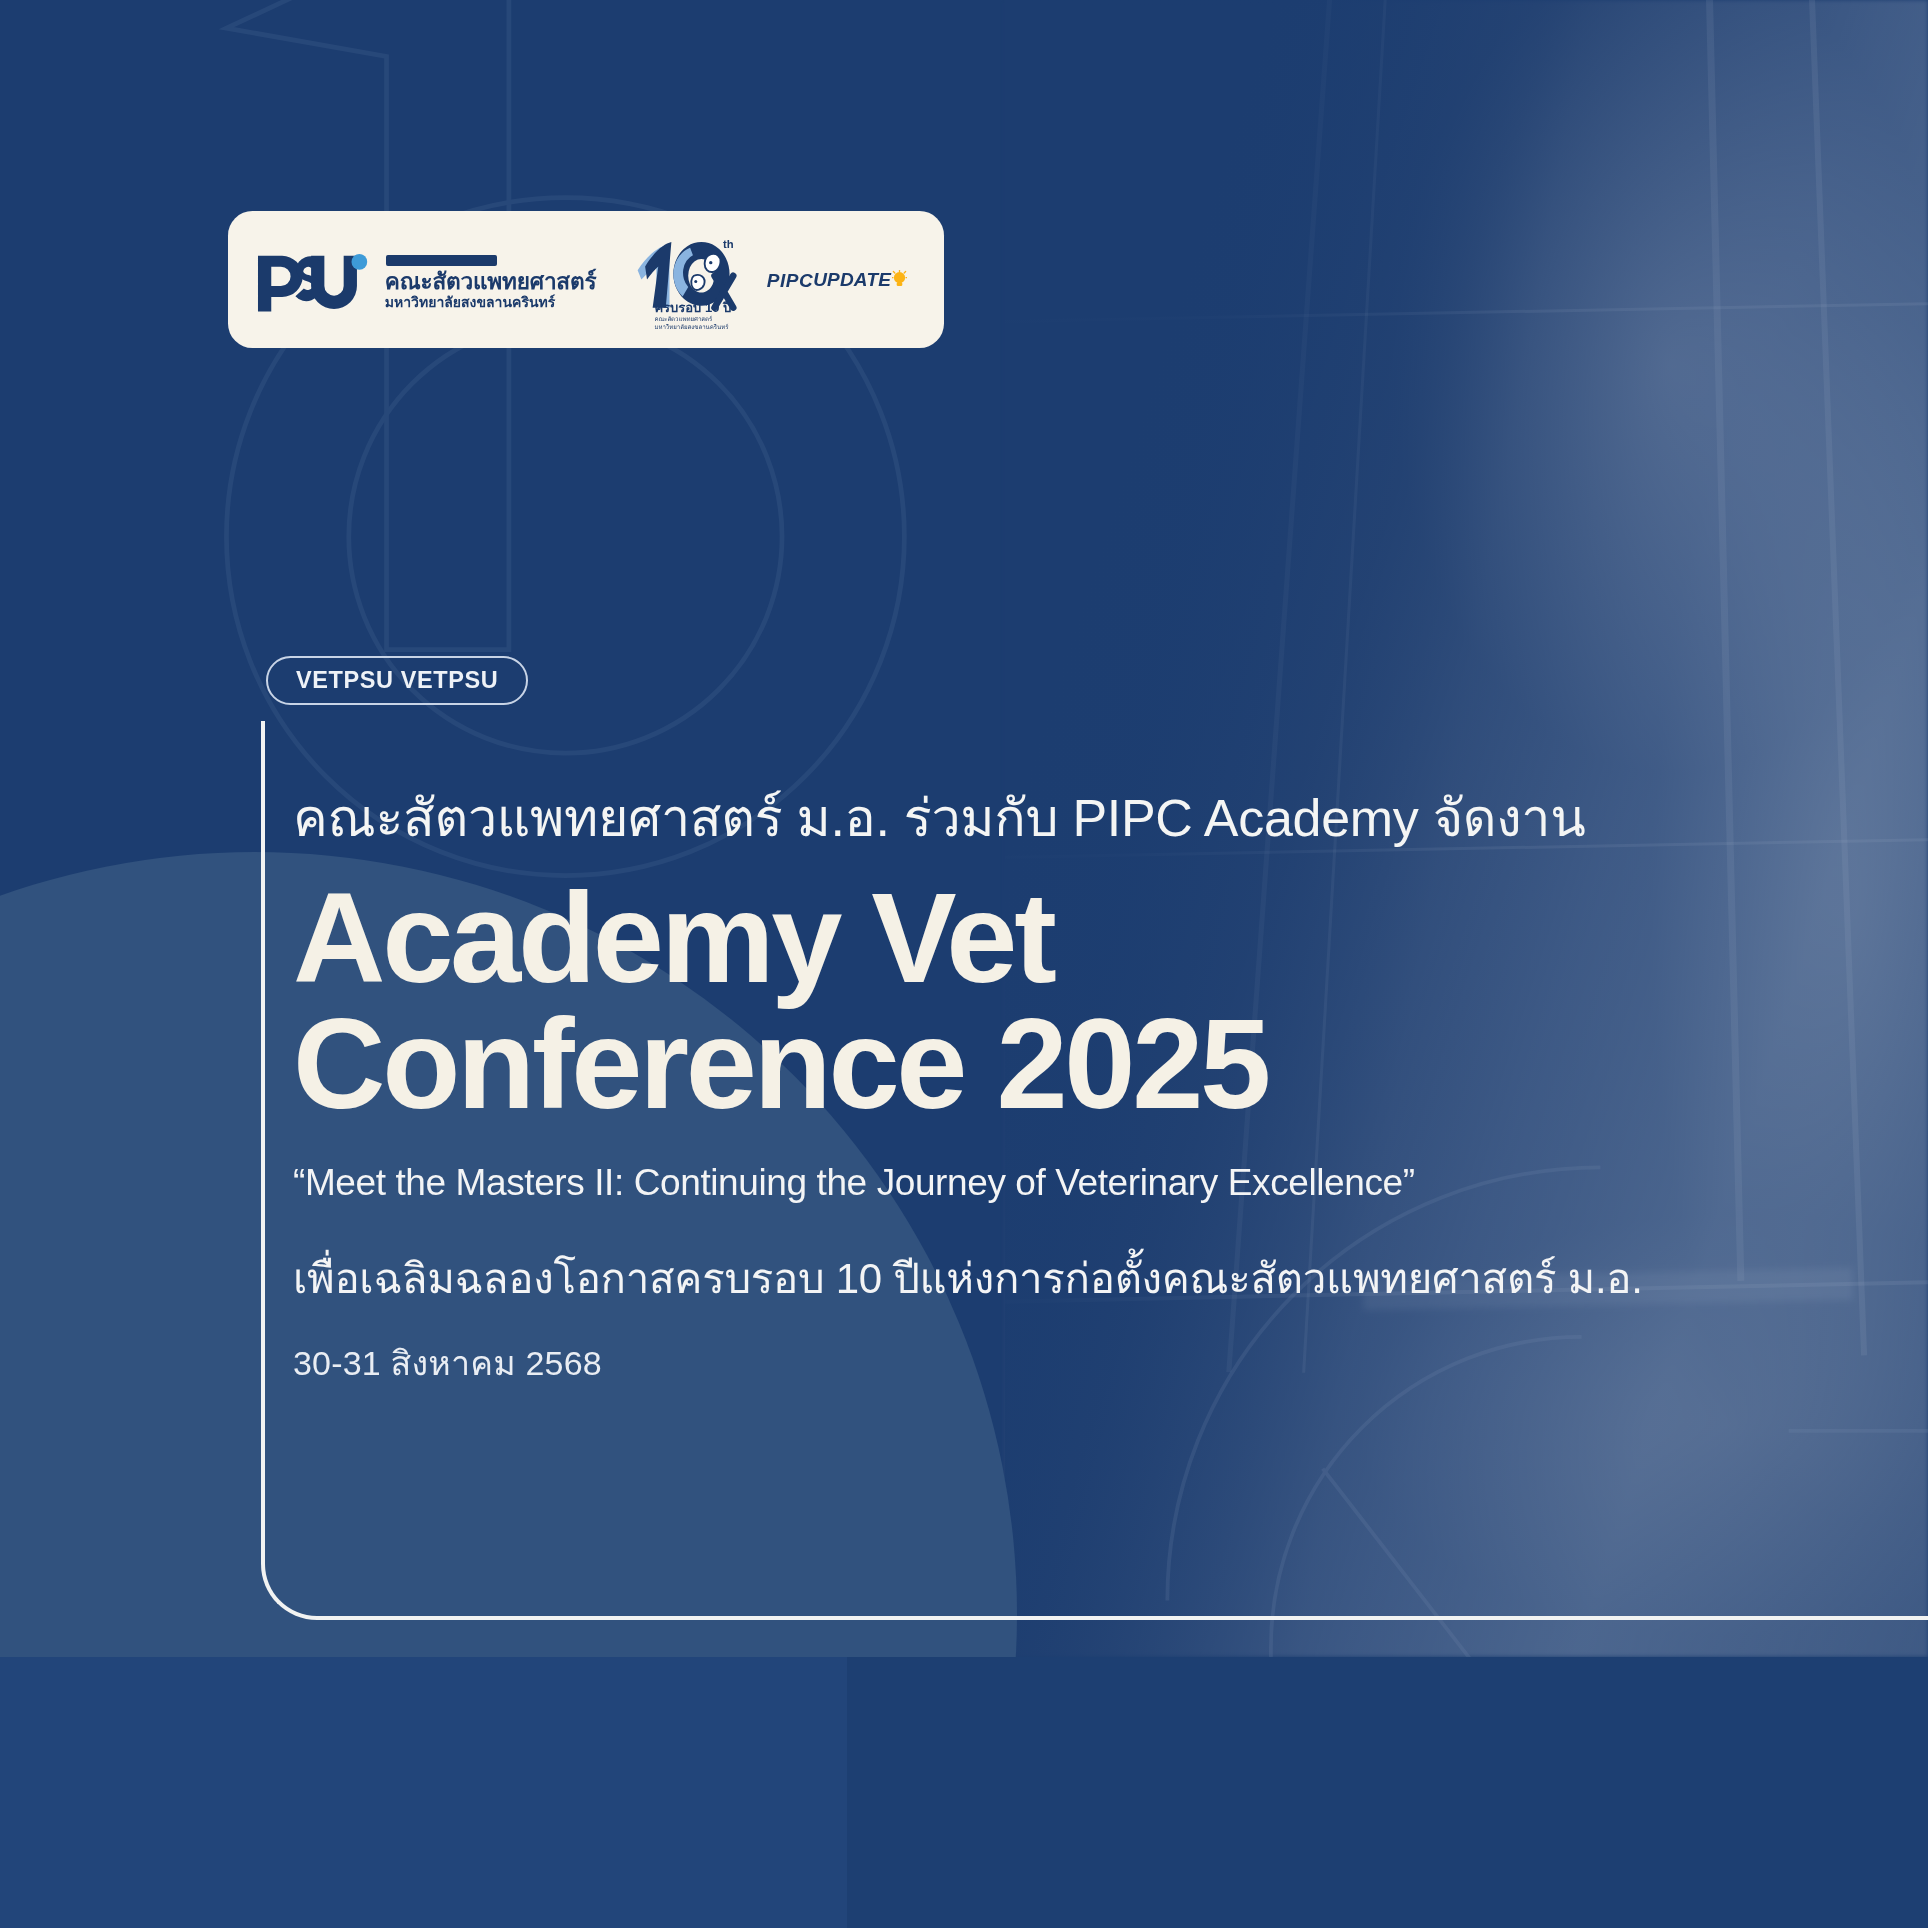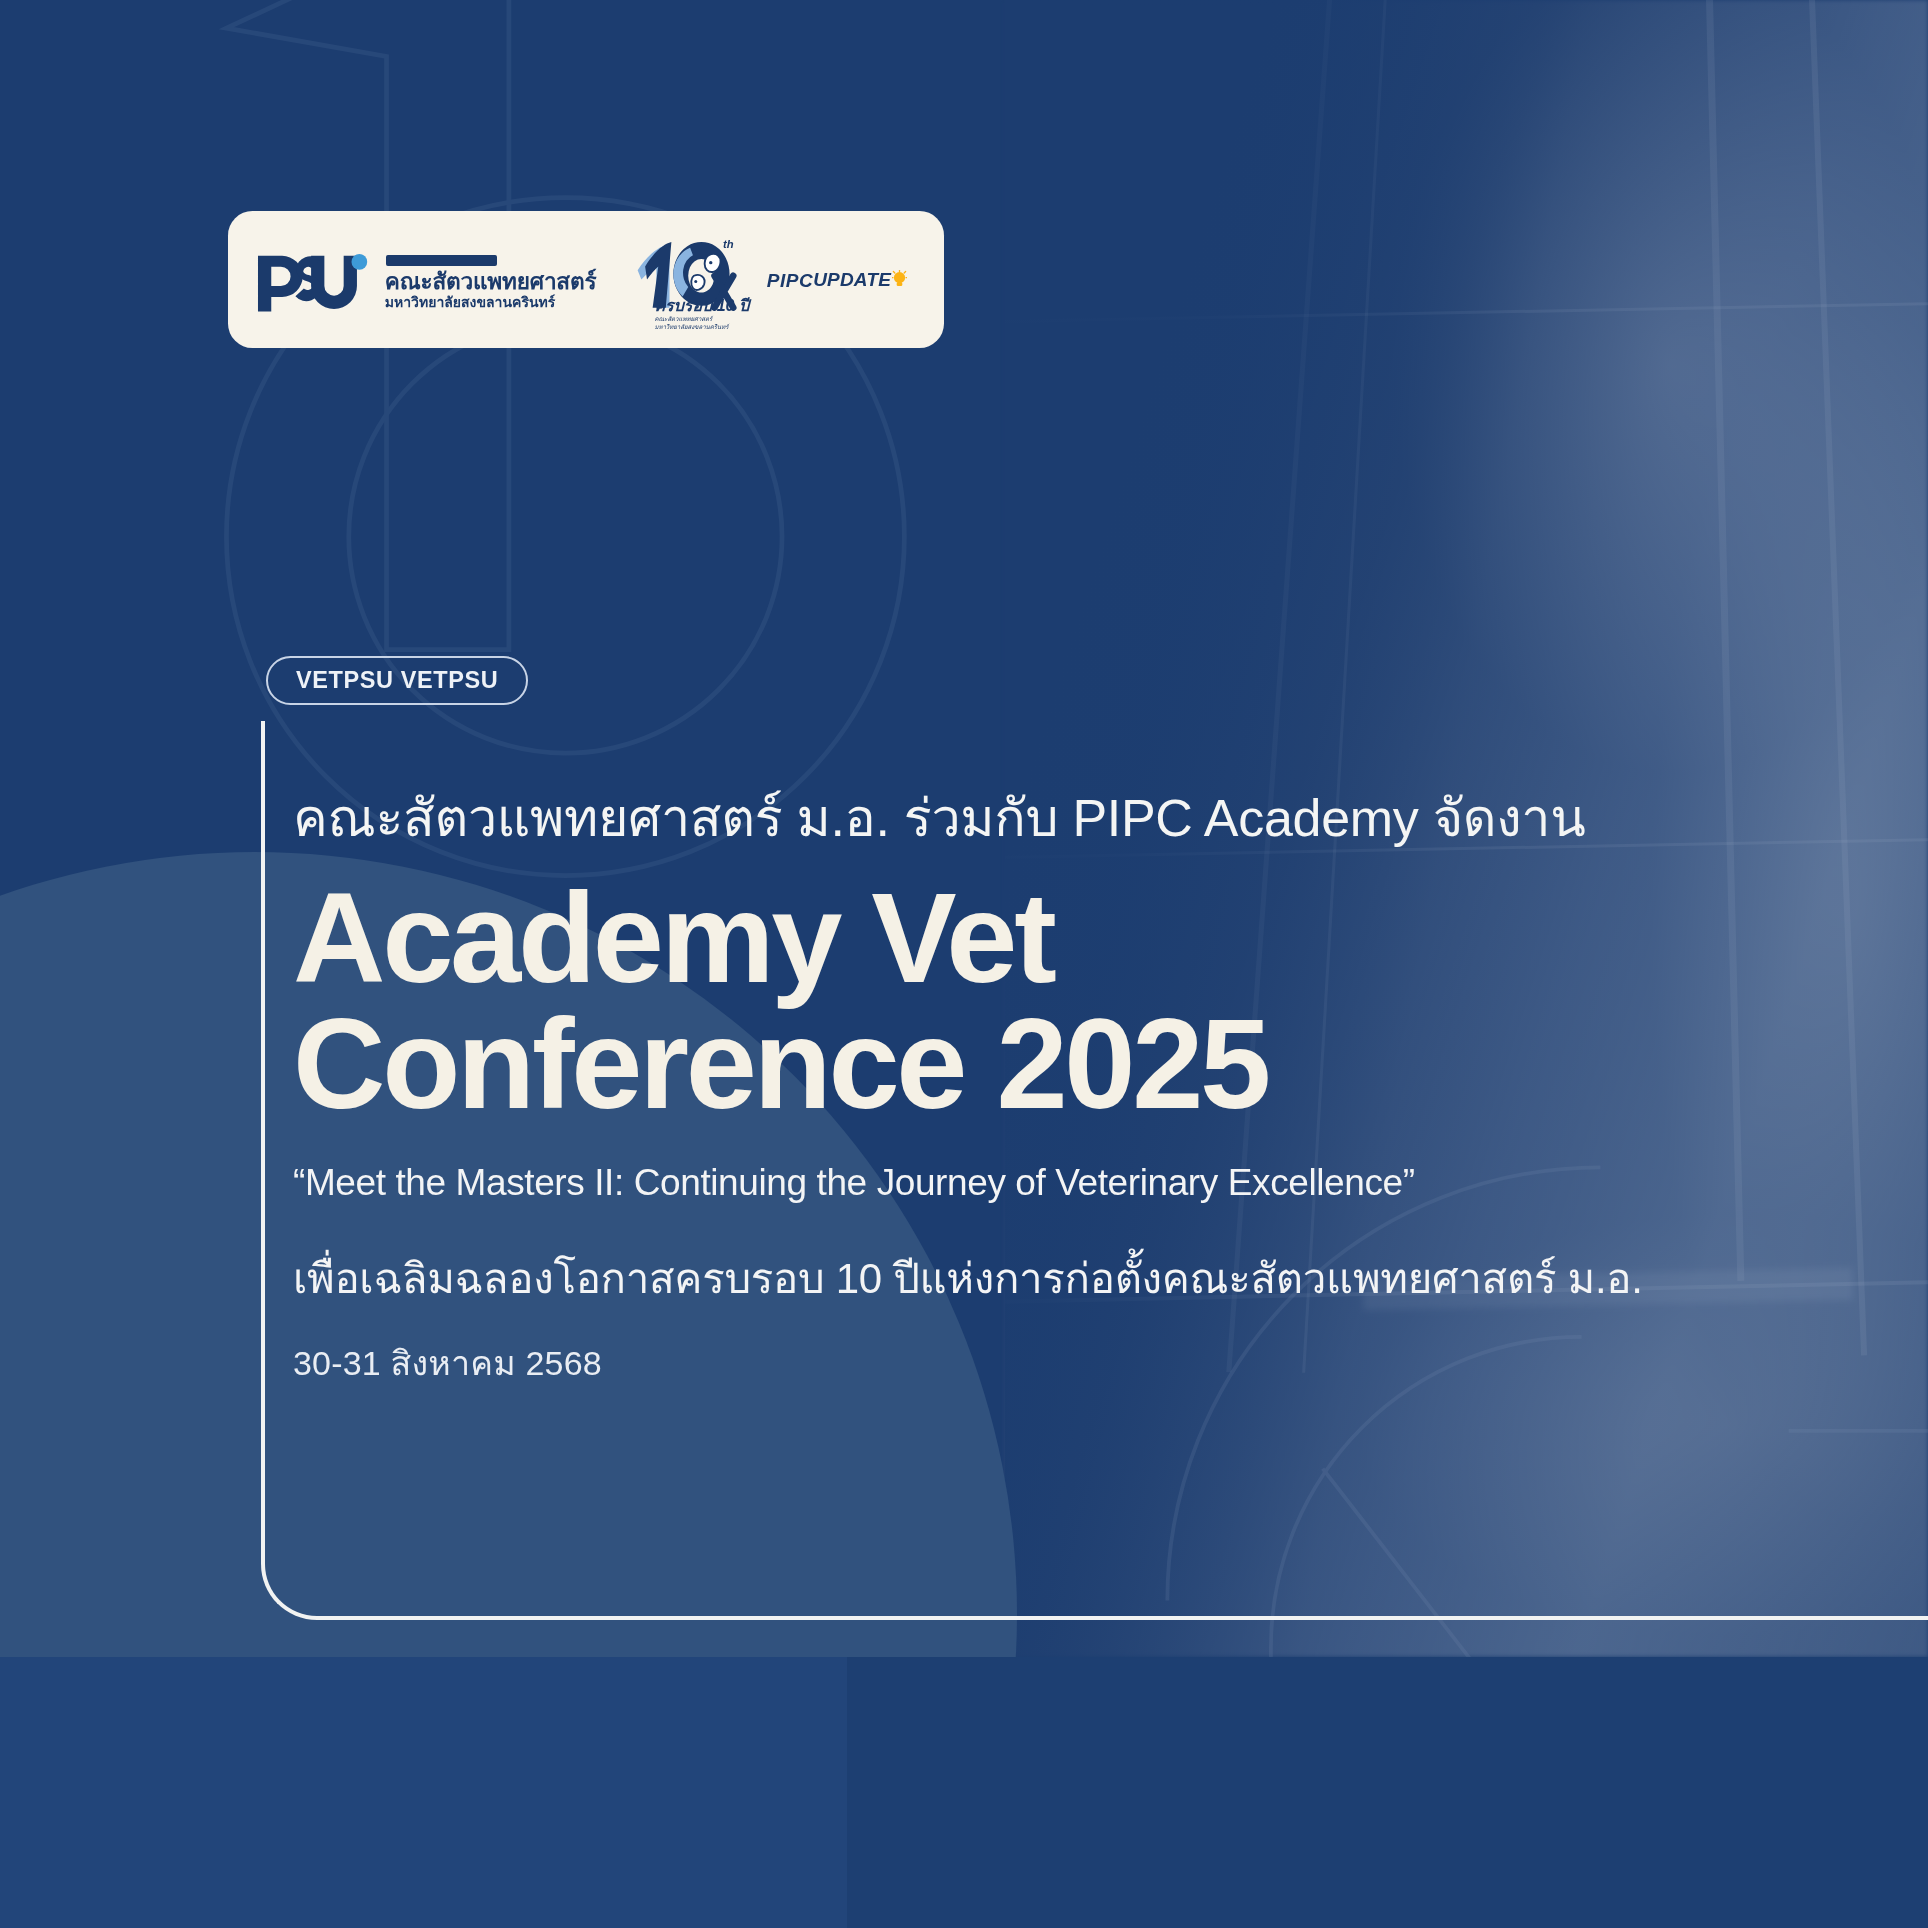--- a/index.html
+++ b/index.html
@@ -72,23 +72,23 @@
     position:absolute;left:228px;top:211px;width:716px;height:137px;
     background:#f7f3ea;border-radius:24.5px;
     display:flex;align-items:center;padding:0 24.5px;gap:19px;
   }
   .psu-lockup{display:flex;align-items:center;gap:11.3px;}
   .psu-mark{width:121px;height:70px;flex:none;}
   .psu-text{display:flex;flex-direction:column;justify-content:center;gap:0px;padding-top:5.6px;}
   .psu-rule{width:111px;height:11.3px;background:#1b3a6b;border-radius:1.9px;margin-bottom:3.8px;margin-left:0.9px;}
   .psu-th1{font-size:22.6px;font-weight:bold;color:#1b3a6b;line-height:1.05;letter-spacing:-0.2px;white-space:nowrap;}
   .psu-th2{font-size:14px;font-weight:bold;color:#1b3a6b;line-height:1.15;white-space:nowrap;}
-  .ten-logo{width:113px;height:105px;flex:none;margin-left:13px;position:relative;font-style:italic;}
+  .ten-logo{width:113px;height:105px;flex:none;margin-left:13px;position:relative;}
   .ten-cap{position:absolute;left:26px;bottom:1.9px;text-align:left;}
-  .ten-cap b{display:block;font-size:16px;font-weight:bold;color:#1b3a6b;line-height:1.1;white-space:nowrap;}
+  .ten-cap b{display:block;font-size:13px;font-weight:bold;color:#1b3a6b;line-height:1.1;white-space:nowrap;}
   .ten-cap span{display:block;font-size:6.1px;color:#1b3a6b;line-height:1.25;white-space:nowrap;}
   .pipc{width:111px;height:113px;flex:none;margin-left:21px;display:flex;flex-direction:row;align-items:center;justify-content:center;font-style:italic;}
   .pipc-mark{width:73px;height:68px;}
   .pipc-t1{font-size:19px;font-weight:bold;color:#1b3a6b;letter-spacing:0.5px;line-height:1.05;margin-top:3.8px;}
   .pipc-t2{font-size:19px;font-weight:bold;color:#1b3a6b;letter-spacing:0.2px;line-height:1.05;display:flex;align-items:center;}
   .bulb{width:15px;height:19px;margin-left:0.9px;}
 
   
   .badge{
     position:absolute;left:266px;top:656px;height:49px;

